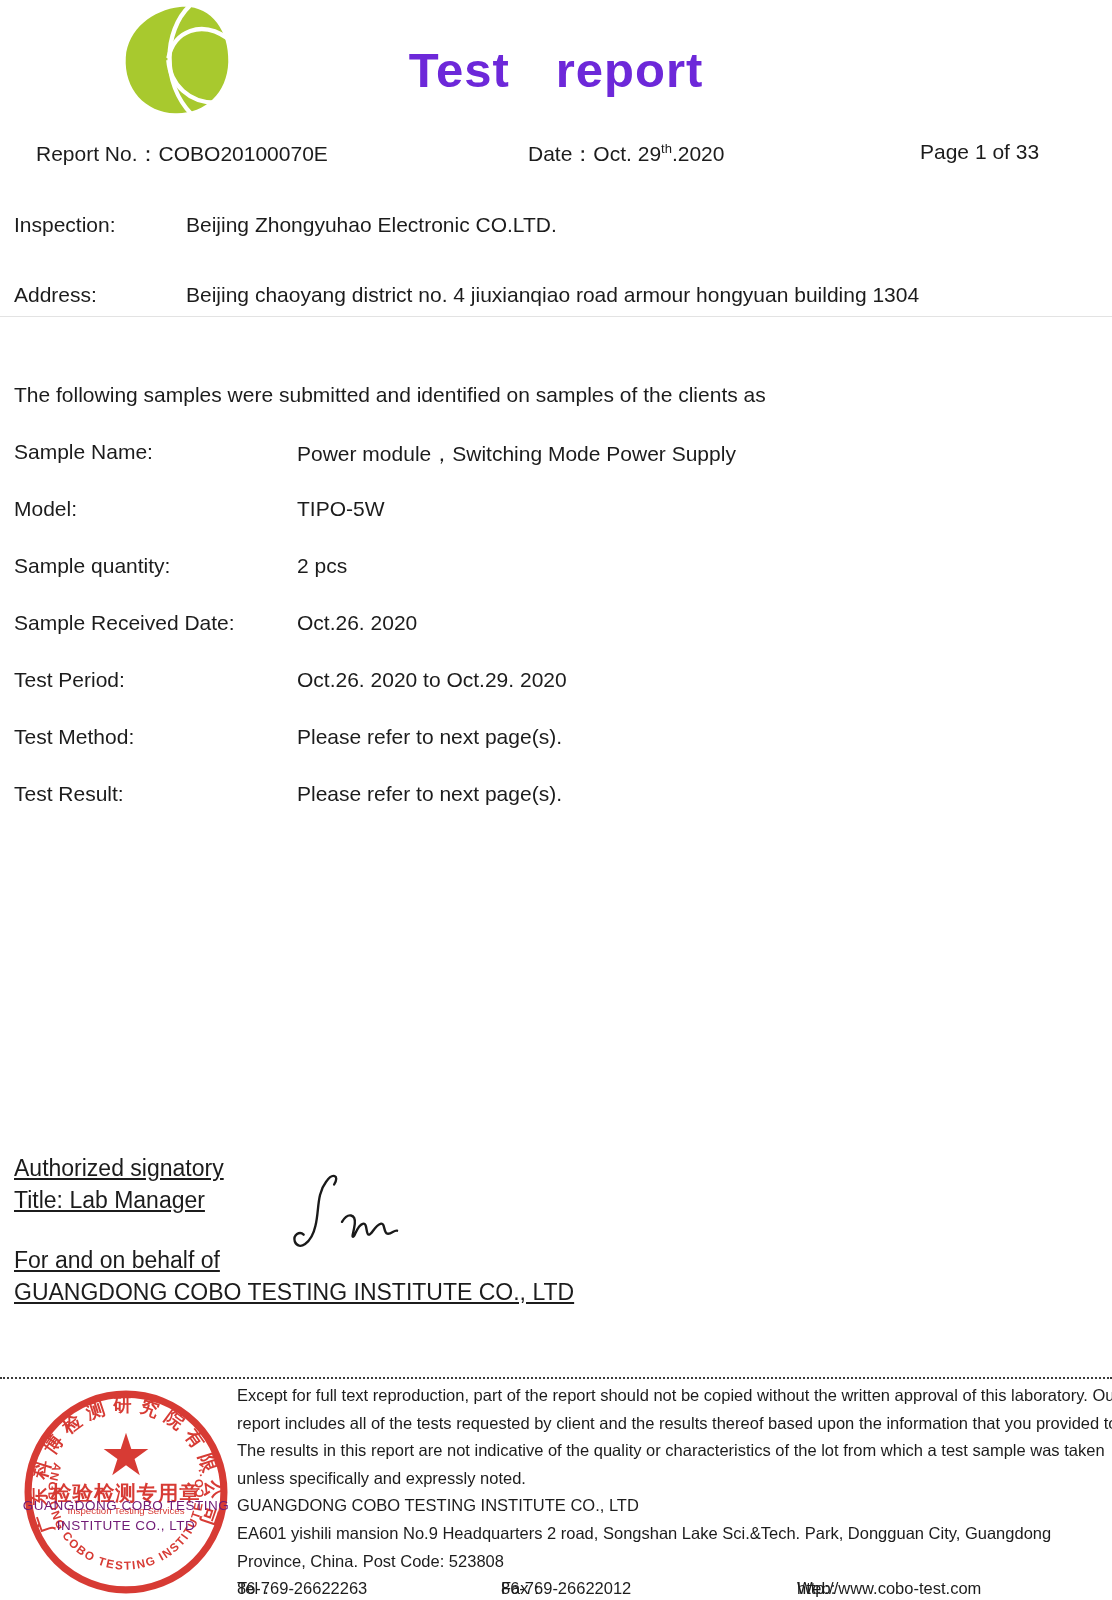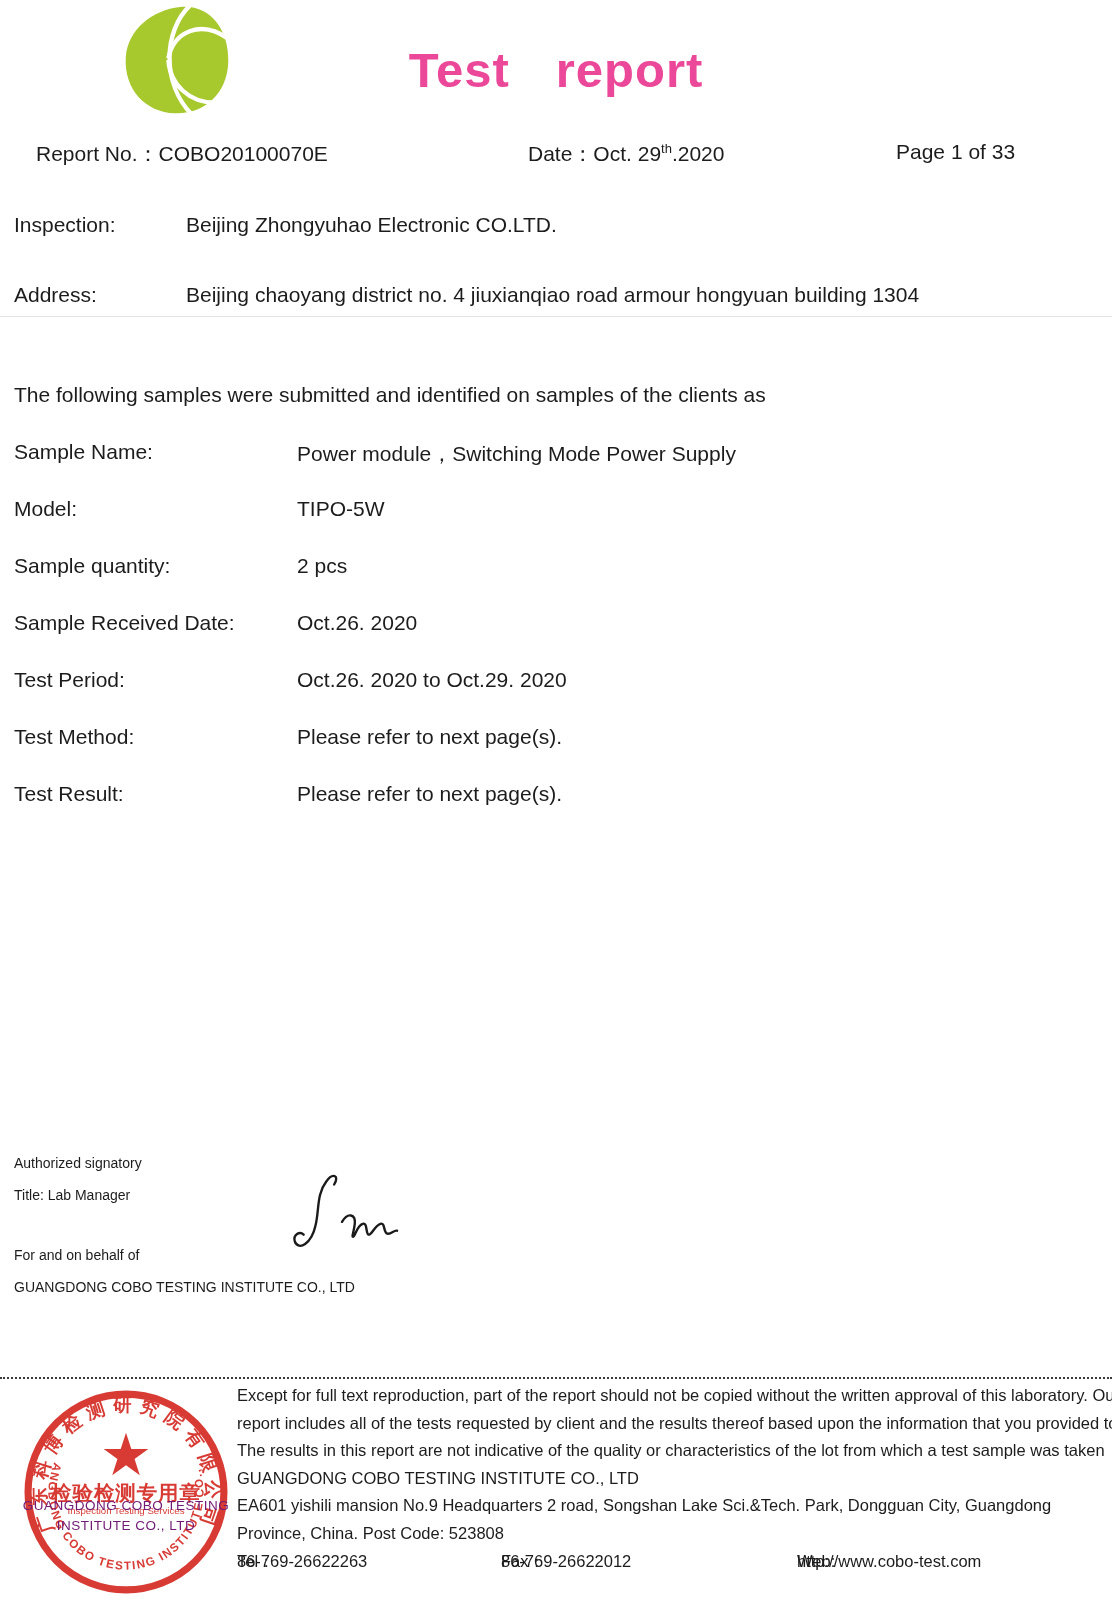--- a/index.html
+++ b/index.html
@@ -1,29 +1,29 @@
 <!DOCTYPE html>
 <html><head>
 <meta charset="utf-8">
 <style>
   html,body{margin:0;padding:0;background:#ffffff;}
   .page{position:relative;width:1112px;height:1600px;background:#ffffff;overflow:hidden;
         font-family:"Liberation Sans","DejaVu Sans",sans-serif;color:#1c1c1c;}
   .logo{position:absolute;left:120px;top:4px;width:116px;height:116px;}
   .title{position:absolute;left:0;right:0;top:42px;text-align:center;
-         font-size:49px;font-weight:bold;color:#ec4899;letter-spacing:1px;}
+         font-size:49px;font-weight:bold;color:#6d28d9;letter-spacing:1px;}
   .title .gap{display:inline-block;width:46px;}
   .hdr{position:absolute;top:140px;font-size:21px;}
   .row{position:absolute;left:14px;width:1084px;font-size:21px;}
   .row .lbl{position:absolute;left:0;white-space:nowrap;}
   .row .val{position:absolute;left:283px;white-space:nowrap;}
   .row .val2{position:absolute;left:161px;white-space:nowrap;margin-left:11px;}
   .faintline{position:absolute;left:0;top:316px;width:1112px;border-top:1px solid #e3e3e3;}
   .introline{position:absolute;left:14px;top:383px;font-size:21px;white-space:nowrap;}
-  .sig-block{font-size:14px;}
+  .sig-block{font-size:23px;text-decoration:underline;}
   .dotline{position:absolute;left:0;top:1377px;width:1112px;border-top:2px dotted #3a3a3a;}
   .footer{position:absolute;left:237px;top:1382px;width:866px;font-size:16.5px;color:#1c1c1c;}
   .footer .fl{line-height:27.6px;white-space:nowrap;}
   .telrow{position:relative;height:27.6px;}
   .telrow span{position:absolute;top:0;white-space:nowrap;}
   .stamp-wrap{position:absolute;left:24px;top:1384px;width:204px;height:216px;}
   .stamp-svg{position:absolute;left:0;top:0;z-index:1;}
   .stamp-black{position:absolute;z-index:2;left:-8px;top:112px;width:220px;text-align:center;
                font-size:13.5px;color:#701a75;line-height:20px;letter-spacing:.5px;white-space:nowrap;}
   .sig-svg{position:absolute;left:283px;top:1172px;width:118px;height:84px;}
@@ -37,21 +37,21 @@
     <path d="M 62,3 C 93,0 113,26 112,60 C 111,93 87,114 57,113 C 26,112 4,88 6,55 C 8,26 34,6 62,3 Z" fill="#a8c92e"></path>
     <path d="M 72,2 C 45,28 43,82 74,114" fill="none" stroke="#ffffff" stroke-width="4.5"></path>
     <path d="M 112,36 C 84,16 56,28 50,56" fill="none" stroke="#ffffff" stroke-width="4.5"></path>
     <path d="M 50,58 C 52,84 72,102 98,102" fill="none" stroke="#ffffff" stroke-width="4.5"></path>
   </svg>
 
   <div class="title"><span>Test</span><span class="gap"></span><span>report</span></div>
 
   <div class="hdr" style="left:14px;margin-left:22px;"><span>Report No.：</span><span>COBO20100070E</span></div>
   <div class="hdr" style="left:528px;text-align:center;"><span>Date：</span><span>Oct. 29</span><sup style="font-size:13px;">th</sup><span>.2020</span></div>
-  <div class="hdr" style="left:896px;">Page 1 of 33</div>
+  <div class="hdr" style="left:920px;">Page 1 of 33</div>
 
   <div class="row" style="top:213px;">
     <span class="lbl">Inspection:</span>
     <span class="val2">Beijing Zhongyuhao Electronic CO.LTD.</span>
   </div>
   <div class="row" style="top:283px;">
     <span class="lbl">Address:</span>
     <span class="val2">Beijing chaoyang district no. 4 jiuxianqiao road armour hongyuan building 1304</span>
   </div>
 
@@ -125,20 +125,21 @@
     <div class="stamp-black">
       <div>GUANGDONG COBO TESTING</div>
       <div>INSTITUTE CO., LTD</div>
     </div>
   </div>
 
   <div class="footer">
     <div class="fl">Except for full text reproduction, part of the report should not be copied without the written approval of this laboratory. Our</div>
     <div class="fl">report includes all of the tests requested by client and the results thereof based upon the information that you provided to us.</div>
     <div class="fl">The results in this report are not indicative of the quality or characteristics of the lot from which a test sample was taken</div>
+    <div class="fl">unless specifically and expressly noted.</div>
     <div class="fl">GUANGDONG COBO TESTING INSTITUTE CO., LTD</div>
     <div class="fl">EA601 yishili mansion No.9 Headquarters 2 road, Songshan Lake Sci.&amp;Tech. Park, Dongguan City, Guangdong</div>
     <div class="fl">Province, China. Post Code: 523808</div>
     <div class="fl telrow">
       <span style="left:0;">
           <span>Tel：</span>
           <span>86-769-26622263</span>
         </span>
       <span style="left:264px;">
           <span>Fax：</span>

